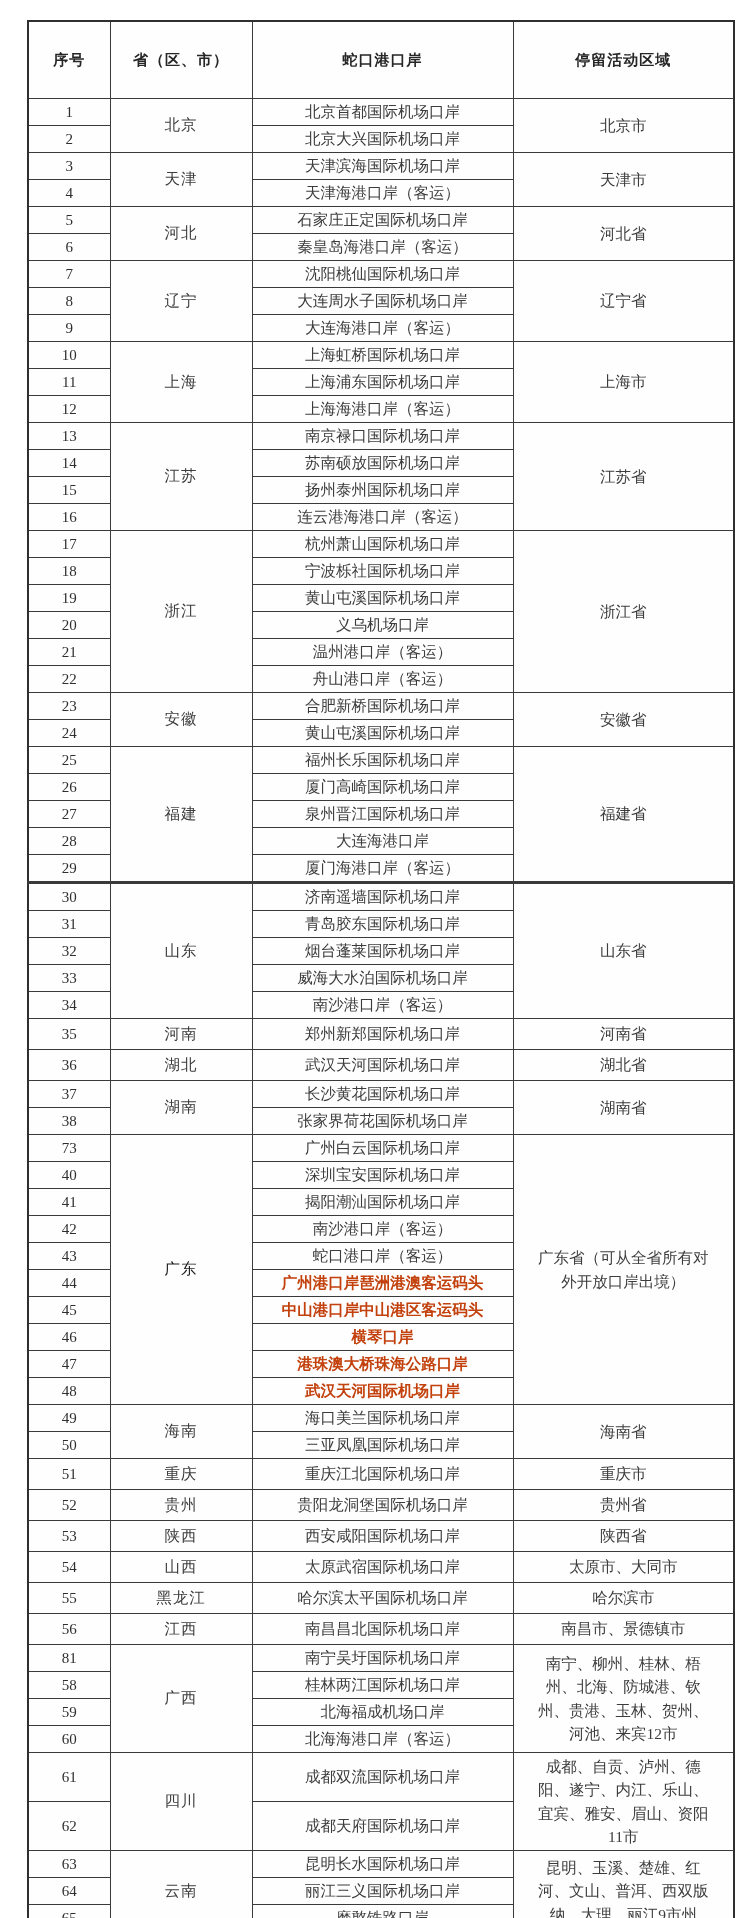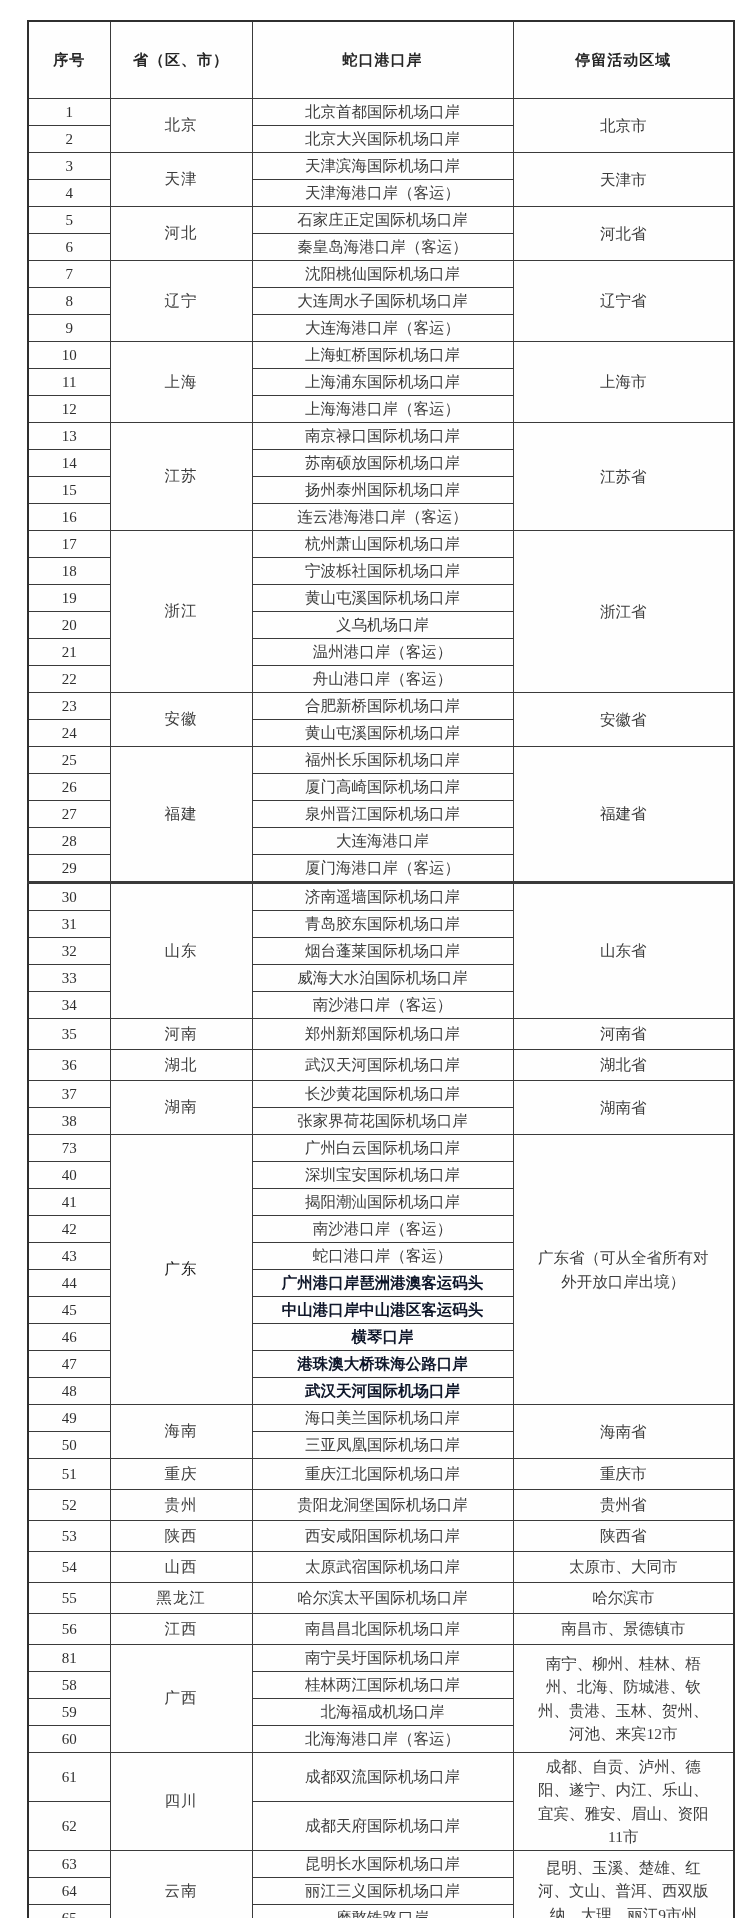--- a/index.html
+++ b/index.html
@@ -35,21 +35,21 @@
     letter-spacing:1px;
   }
   tbody td{
     height:26px;
     font-size:15.5px;
     line-height:1.35;
   }
   td.seq{font-size:15px;color:#2e2e2e;}
   td.prov{letter-spacing:1px;}
   td.prov.bold{font-weight:normal;color:#1a1a1a;}
-  td.port.bold{font-weight:bold;color:#0f172a;}
+  td.port.bold{font-weight:bold;color:#c2410c;}
   td.area{line-height:1.5;padding:2px 18px;}
   tr.section-break td{border-top-width:3px;font-family:Liberation Serif, serif;}
   tfoot td{
     height:30px;
     font-size:16.5px;
     color:#303030;
     letter-spacing:0.5px;
   }
 </style>
 </head>

